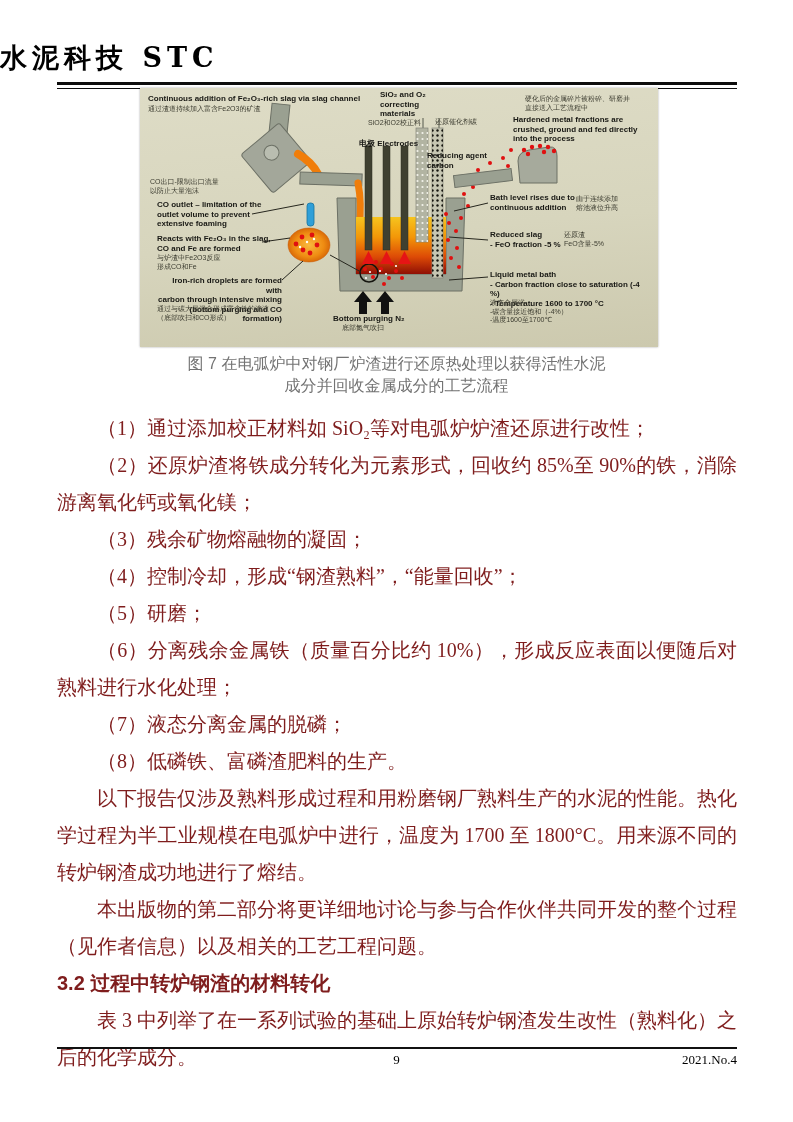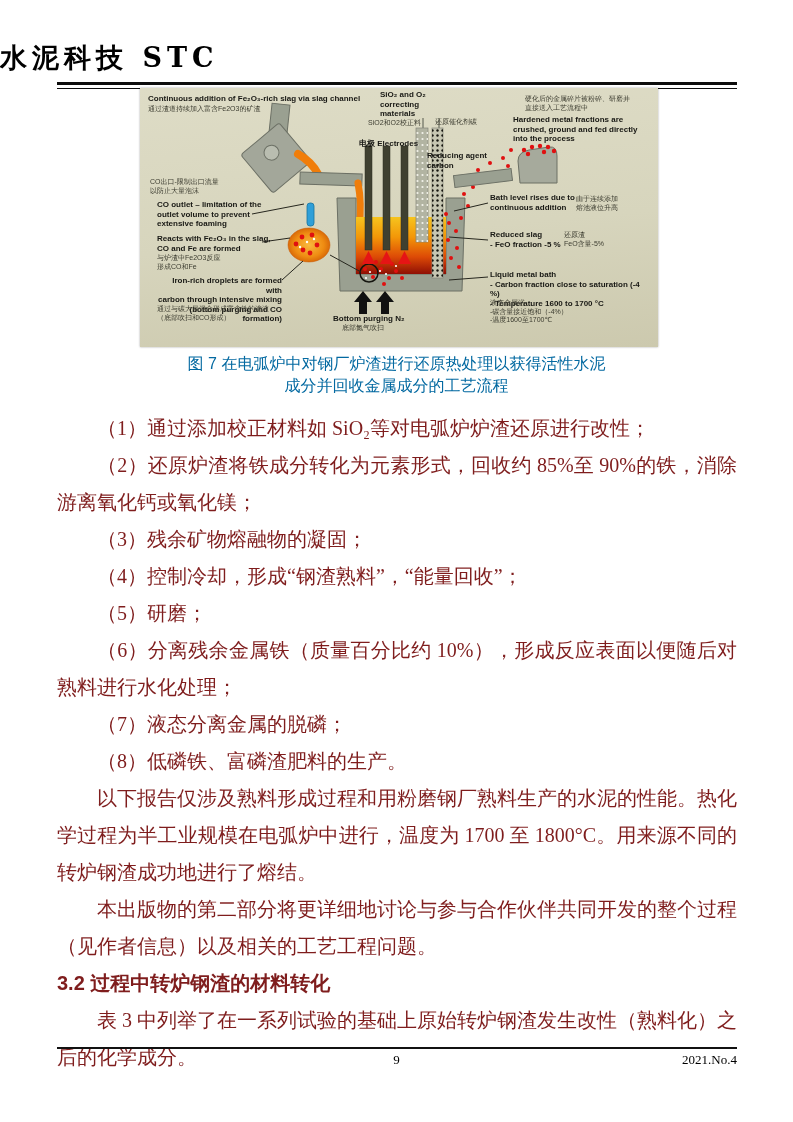--- a/index.html
+++ b/index.html
@@ -25,21 +25,21 @@
     box-shadow:0 0 2px rgba(0,0,0,.35);
   }
   .figure-photo svg { position:absolute; left:0; top:0; }
   .flabel { position:absolute; white-space:pre-line; }
   .flabel.en { font-weight:bold; color:#181814; font-size:8px; line-height:9.5px; }
   .flabel.zh { font-weight:normal; color:#3c3c30; font-size:7px; line-height:8.5px; }
   
   .fig-caption {
     position:absolute; top:353px; left:0; width:100%; text-align:center;
     font-family:"Liberation Sans","DejaVu Sans",sans-serif;
-    font-size:16px; line-height:22px; font-weight:500; color:#0369a1;
+    font-size:16px; line-height:22px; font-weight:500; color:#737373;
   }
   
   .main-text {
     position:absolute; top:410px; left:57px; width:680px;
     font-size:20px; line-height:37px; text-align:justify; color:#7f1d1d;
   }
   .main-text p { margin:0; text-indent:2em; }
   .main-text h2 {
     margin:0; font-size:20px; line-height:37px; font-weight:bold; text-indent:0;
     font-family:"Liberation Sans","DejaVu Sans",sans-serif;

